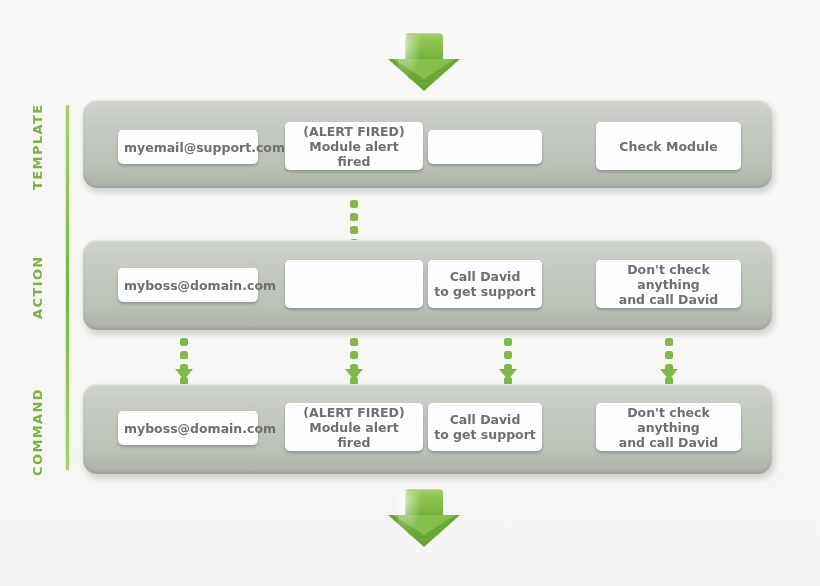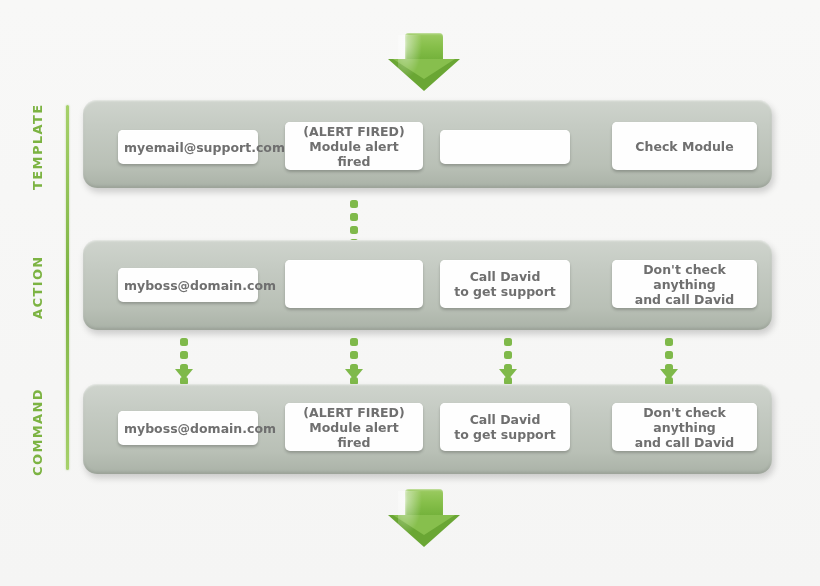--- a/index.html
+++ b/index.html
@@ -132,22 +132,22 @@
     text-align: center;
     box-sizing: border-box;
     padding: 2px 6px;
   }
   .card .ln { display: block; }
   .card-text { display: block; width: 100%; }
 
   
   .col1 { left: 118px; width: 140px; }
   .col2 { left: 285px; width: 138px; }
-  .col3 { left: 440px; width: 130px; }
-  .col4 { left: 612px; width: 145px; }
+  .col3 { left: 428px; width: 114px; }
+  .col4 { left: 596px; width: 145px; }
 
   .one-line { height: 34px; }
   .two-line { height: 48px; }
 
   
   .r1 { top: 130px; }
   .r1t { top: 122px; }
   .r2 { top: 268px; }
   .r2t { top: 260px; }
   .r3 { top: 411px; }

